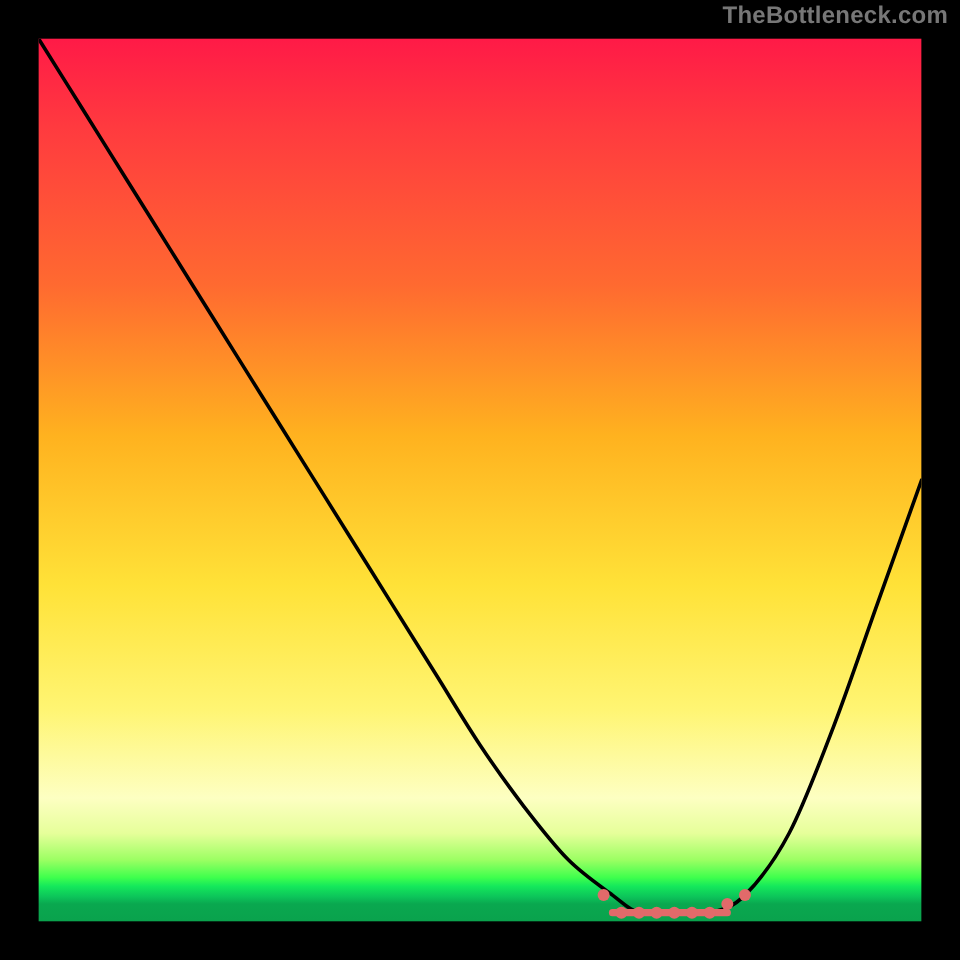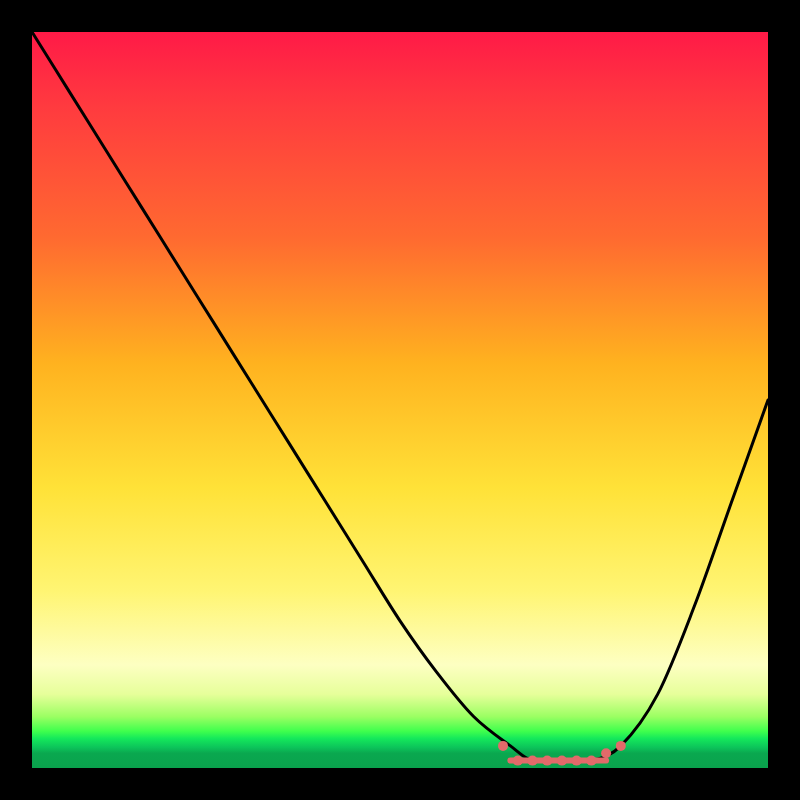--- a/index.html
+++ b/index.html
@@ -75,20 +75,21 @@
   .flat-seg {
     stroke: #e26a6a;
     stroke-width: 6;
     stroke-linecap: round;
   }
 </style>
 </head>
 <body>
 
 <div class="stage">
+  <div class="watermark">TheBottleneck.com</div>
 
   <div class="plot-area">
     <div class="gradient"></div>
 
     <svg class="curve" viewBox="0 0 736 736" preserveAspectRatio="none">
       <path id="curve-path" class="curve-path" d="M 0 0 C 6.13 9.81, 24.53 39.25, 36.80 58.88 C 49.07 78.51, 61.33 98.13, 73.60 117.76 C 85.87 137.39, 98.13 157.01, 110.40 176.64 C 122.67 196.27, 134.93 215.89, 147.20 235.52 C 159.47 255.15, 171.73 274.77, 184.00 294.40 C 196.27 314.03, 208.53 333.65, 220.80 353.28 C 233.07 372.91, 245.33 392.53, 257.60 412.16 C 269.87 431.79, 282.13 451.41, 294.40 471.04 C 306.67 490.67, 318.93 510.29, 331.20 529.92 C 343.47 549.55, 355.73 570.40, 368.00 588.80 C 380.27 607.20, 392.53 624.37, 404.80 640.32 C 417.07 656.27, 429.33 672.21, 441.60 684.48 C 453.87 696.75, 468.59 706.56, 478.40 713.92 C 488.21 721.28, 491.89 726.19, 500.48 728.64 C 509.07 731.09, 520.11 728.64, 529.92 728.64 C 539.73 728.64, 549.55 731.09, 559.36 728.64 C 569.17 726.19, 577.76 724.96, 588.80 713.92 C 599.84 702.88, 613.33 685.71, 625.60 662.40 C 637.87 639.09, 650.13 605.97, 662.40 574.08 C 674.67 542.19, 686.93 505.39, 699.20 471.04 C 711.47 436.69, 729.87 385.17, 736.00 368.00"></path>
       <path id="flat-seg" class="flat-seg" d="M 478.4 728.6 L 574.1 728.6"></path>
       <g id="dots" class="dots">
           <circle cx="471.0" cy="713.9" r="5"></circle>
           <circle cx="485.8" cy="728.6" r="5"></circle>

